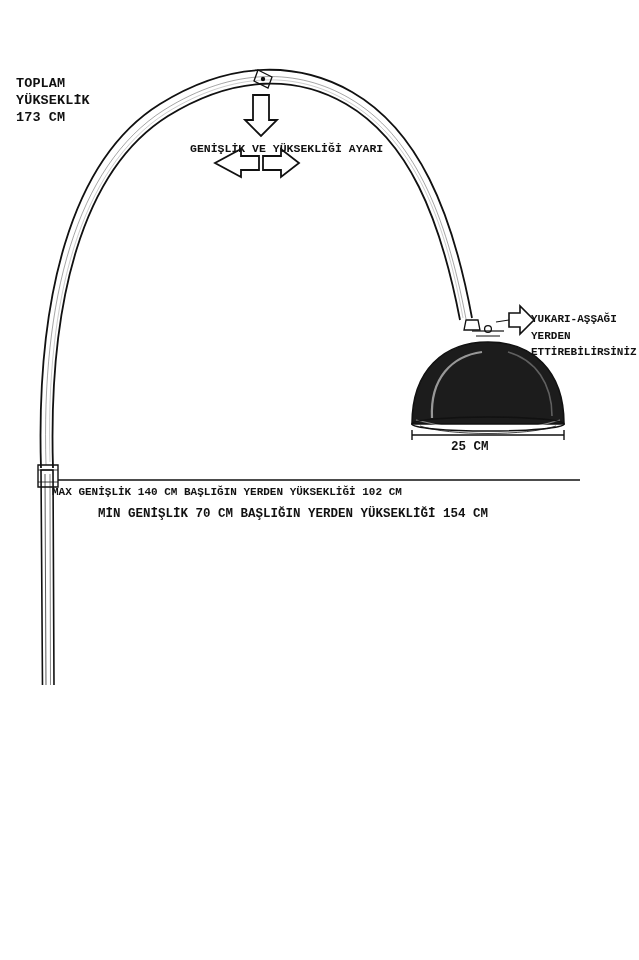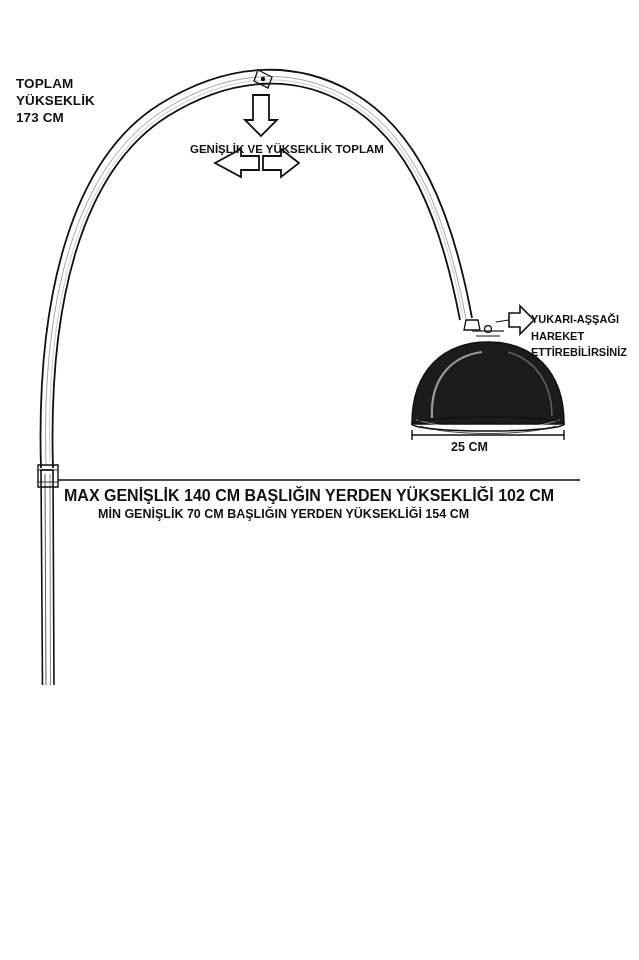--- a/index.html
+++ b/index.html
@@ -9,20 +9,21 @@
   }
   body {
     font-family: "Liberation Sans", sans-serif;
   }
   #stage {
     position: relative;
     width: 639px;
     height: 685px;
     background: #ffffff;
     overflow: hidden;
+    font-family: Liberation Mono, monospace;
   }
   .lbl {
     position: absolute;
     color: #111111;
     font-weight: bold;
     line-height: 1.25;
     white-space: pre-line;
   }
   #total-height-label {
     left: 16px;
@@ -47,23 +48,23 @@
     left: 451px;
     top: 440px;
     font-size: 12.5px;
   }
   #base-width-label {
     left: 80px;
     top: 917px;
     font-size: 12.5px;
   }
   #max-width-note {
-    left: 64px;
+    left: 52px;
     top: 486px;
-    font-size: 16px;
+    font-size: 11px;
   }
   #min-width-note {
     left: 62px;
     top: 507px;
     font-size: 12.5px;
     padding-left: 36px;
   }
   svg.drawing {
     position: absolute;
     left: 0;
@@ -151,24 +152,24 @@
       <path d="M509 320 L509 313 L520 313 L520 306 L534 320 L520 334 L520 327 L509 327 Z" fill="#ffffff" stroke="#111111" stroke-width="1.6"></path>
       <path d="M496 322 L509 320" stroke="#111111" stroke-width="1.2"></path>
     </g>
 
   </svg>
 
   <div class="lbl" id="total-height-label">TOPLAM
 YÜKSEKLİK
 173 CM</div>
 
-  <div class="lbl" id="width-height-adjust-label">GENİŞLİK VE YÜKSEKLİK TOPLAM</div>
+  <div class="lbl" id="width-height-adjust-label">GENİŞLİK VE YÜKSEKLİĞİ AYARI</div>
 
   <div class="lbl" id="up-down-label">YUKARI-AŞŞAĞI
-HAREKET
+YERDEN
 ETTİREBİLİRSİNİZ</div>
 
   <div class="lbl" id="shade-width-label">25 CM</div>
 
   <div class="lbl" id="base-width-label">35 CM</div>
 
   <div class="lbl" id="max-width-note">MAX GENİŞLİK 140 CM BAŞLIĞIN YERDEN YÜKSEKLİĞİ 102 CM</div>
 
   <div class="lbl" id="min-width-note">MİN GENİŞLİK 70 CM BAŞLIĞIN YERDEN YÜKSEKLİĞİ 154 CM</div>
 

